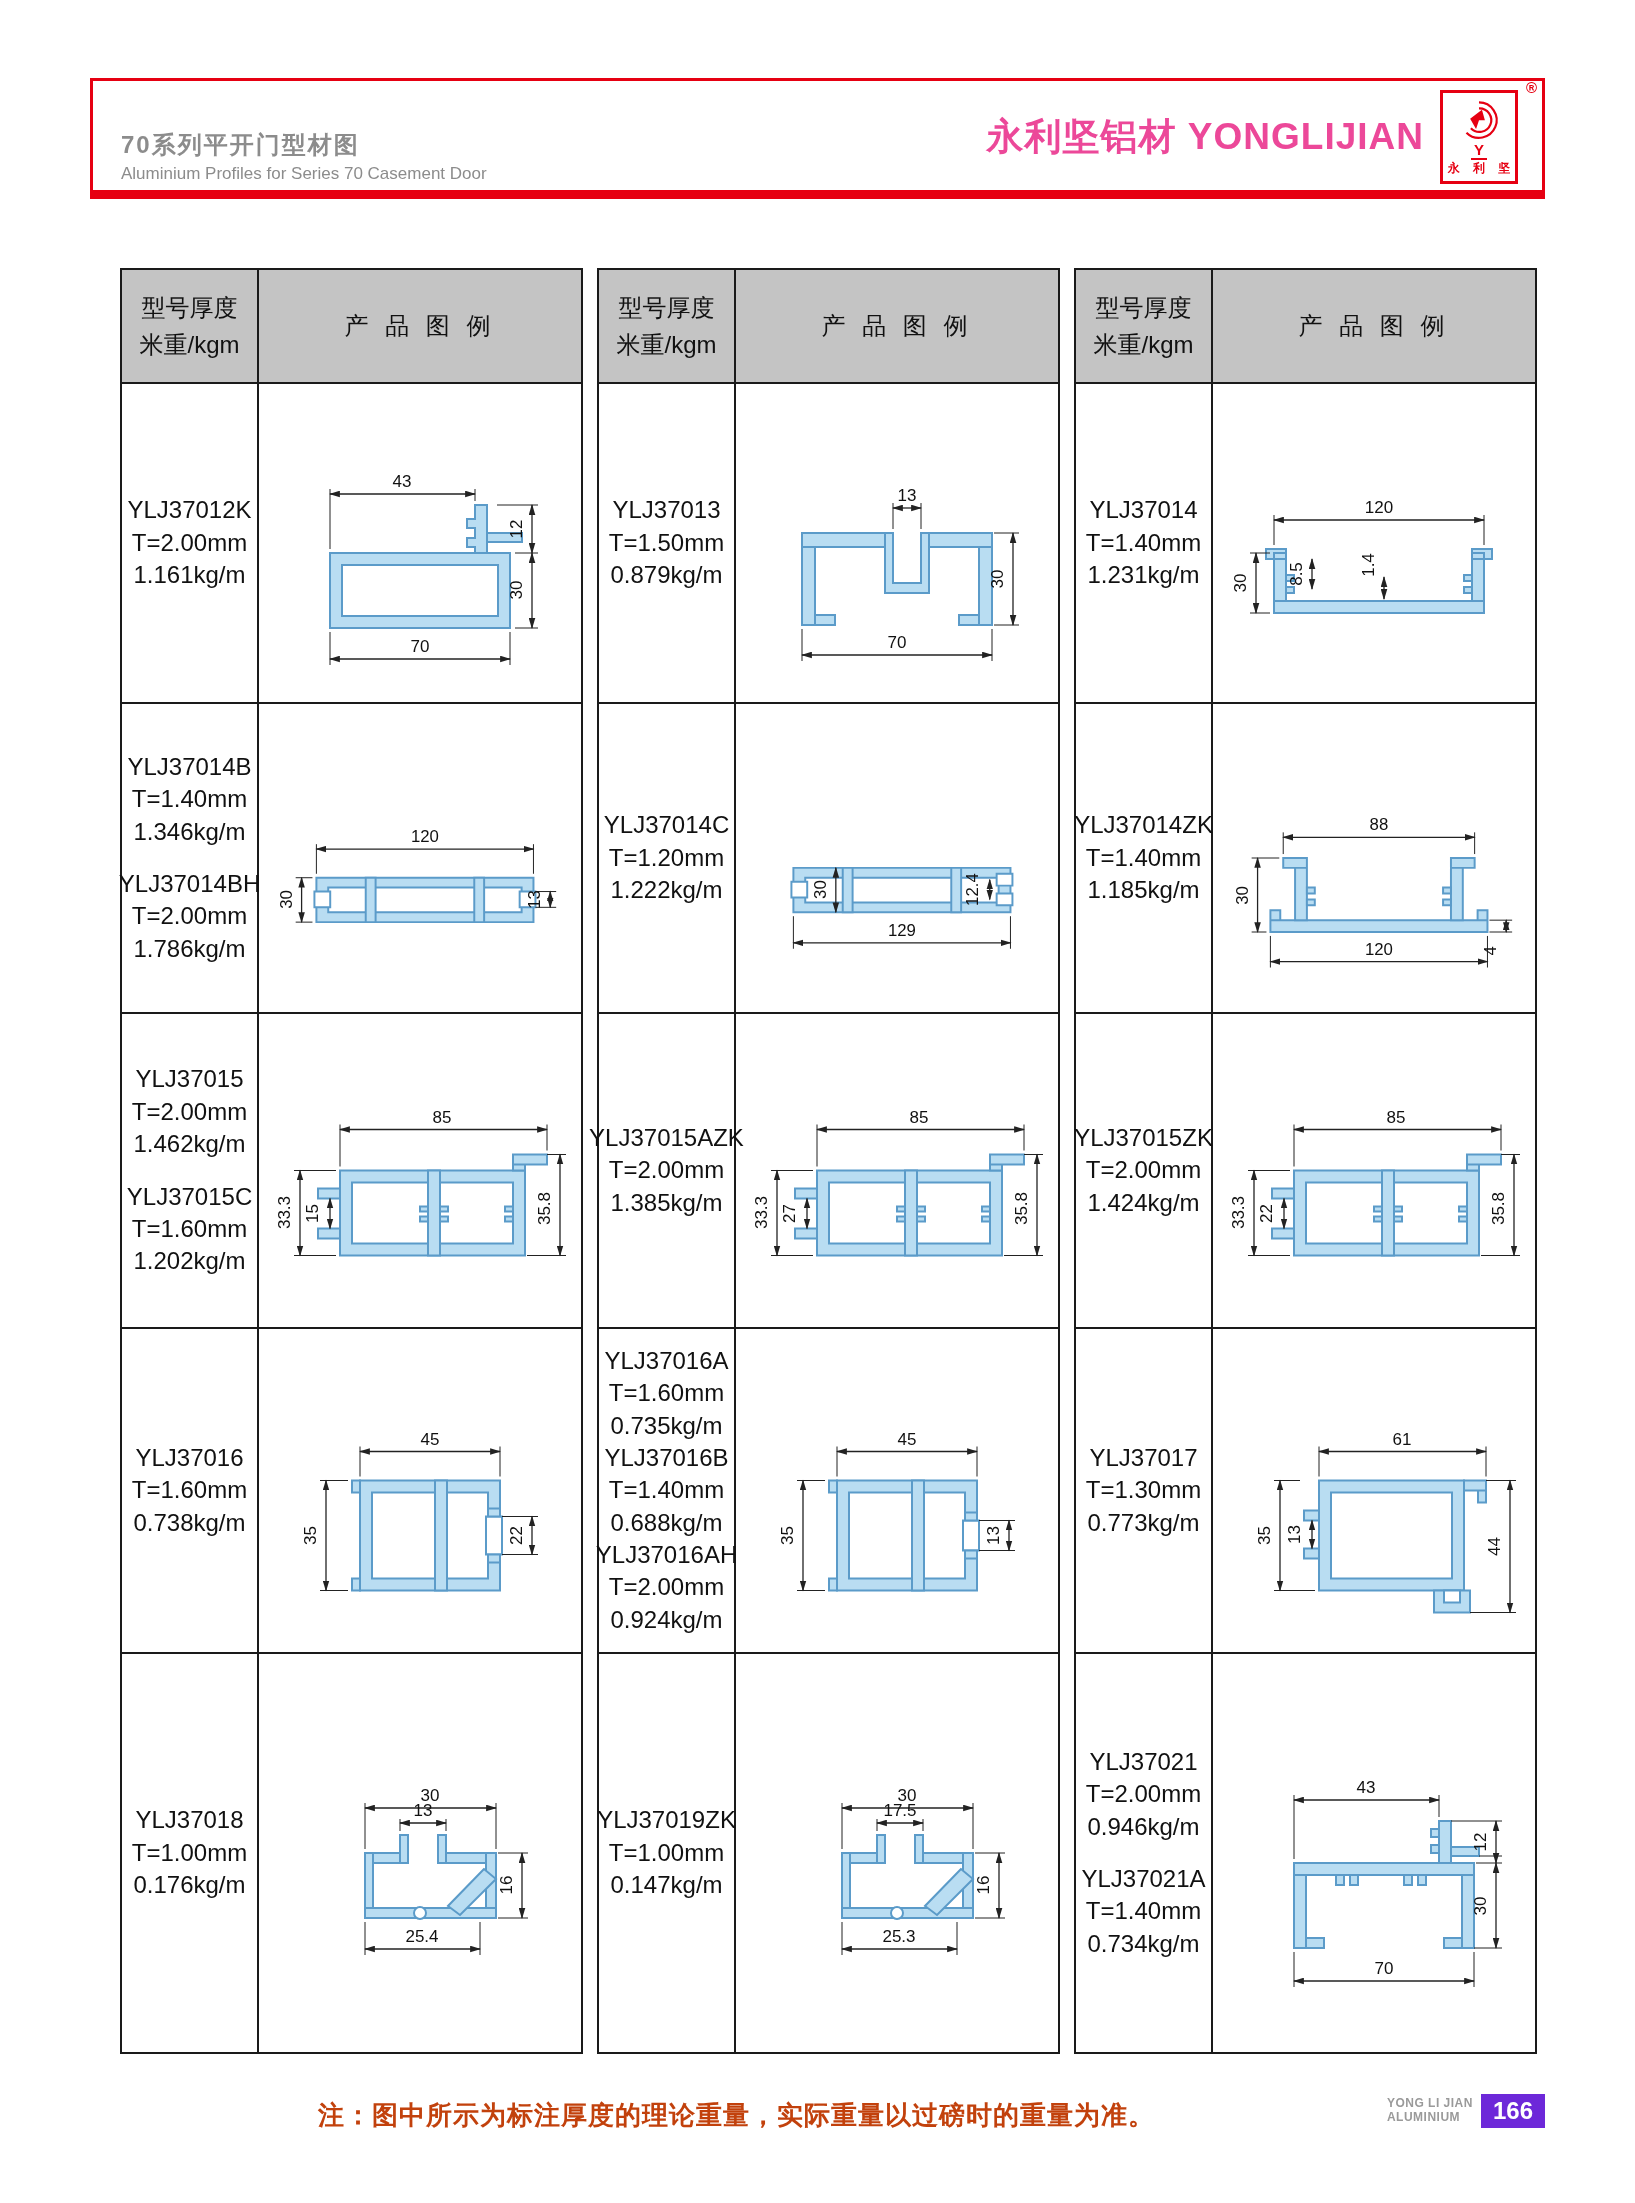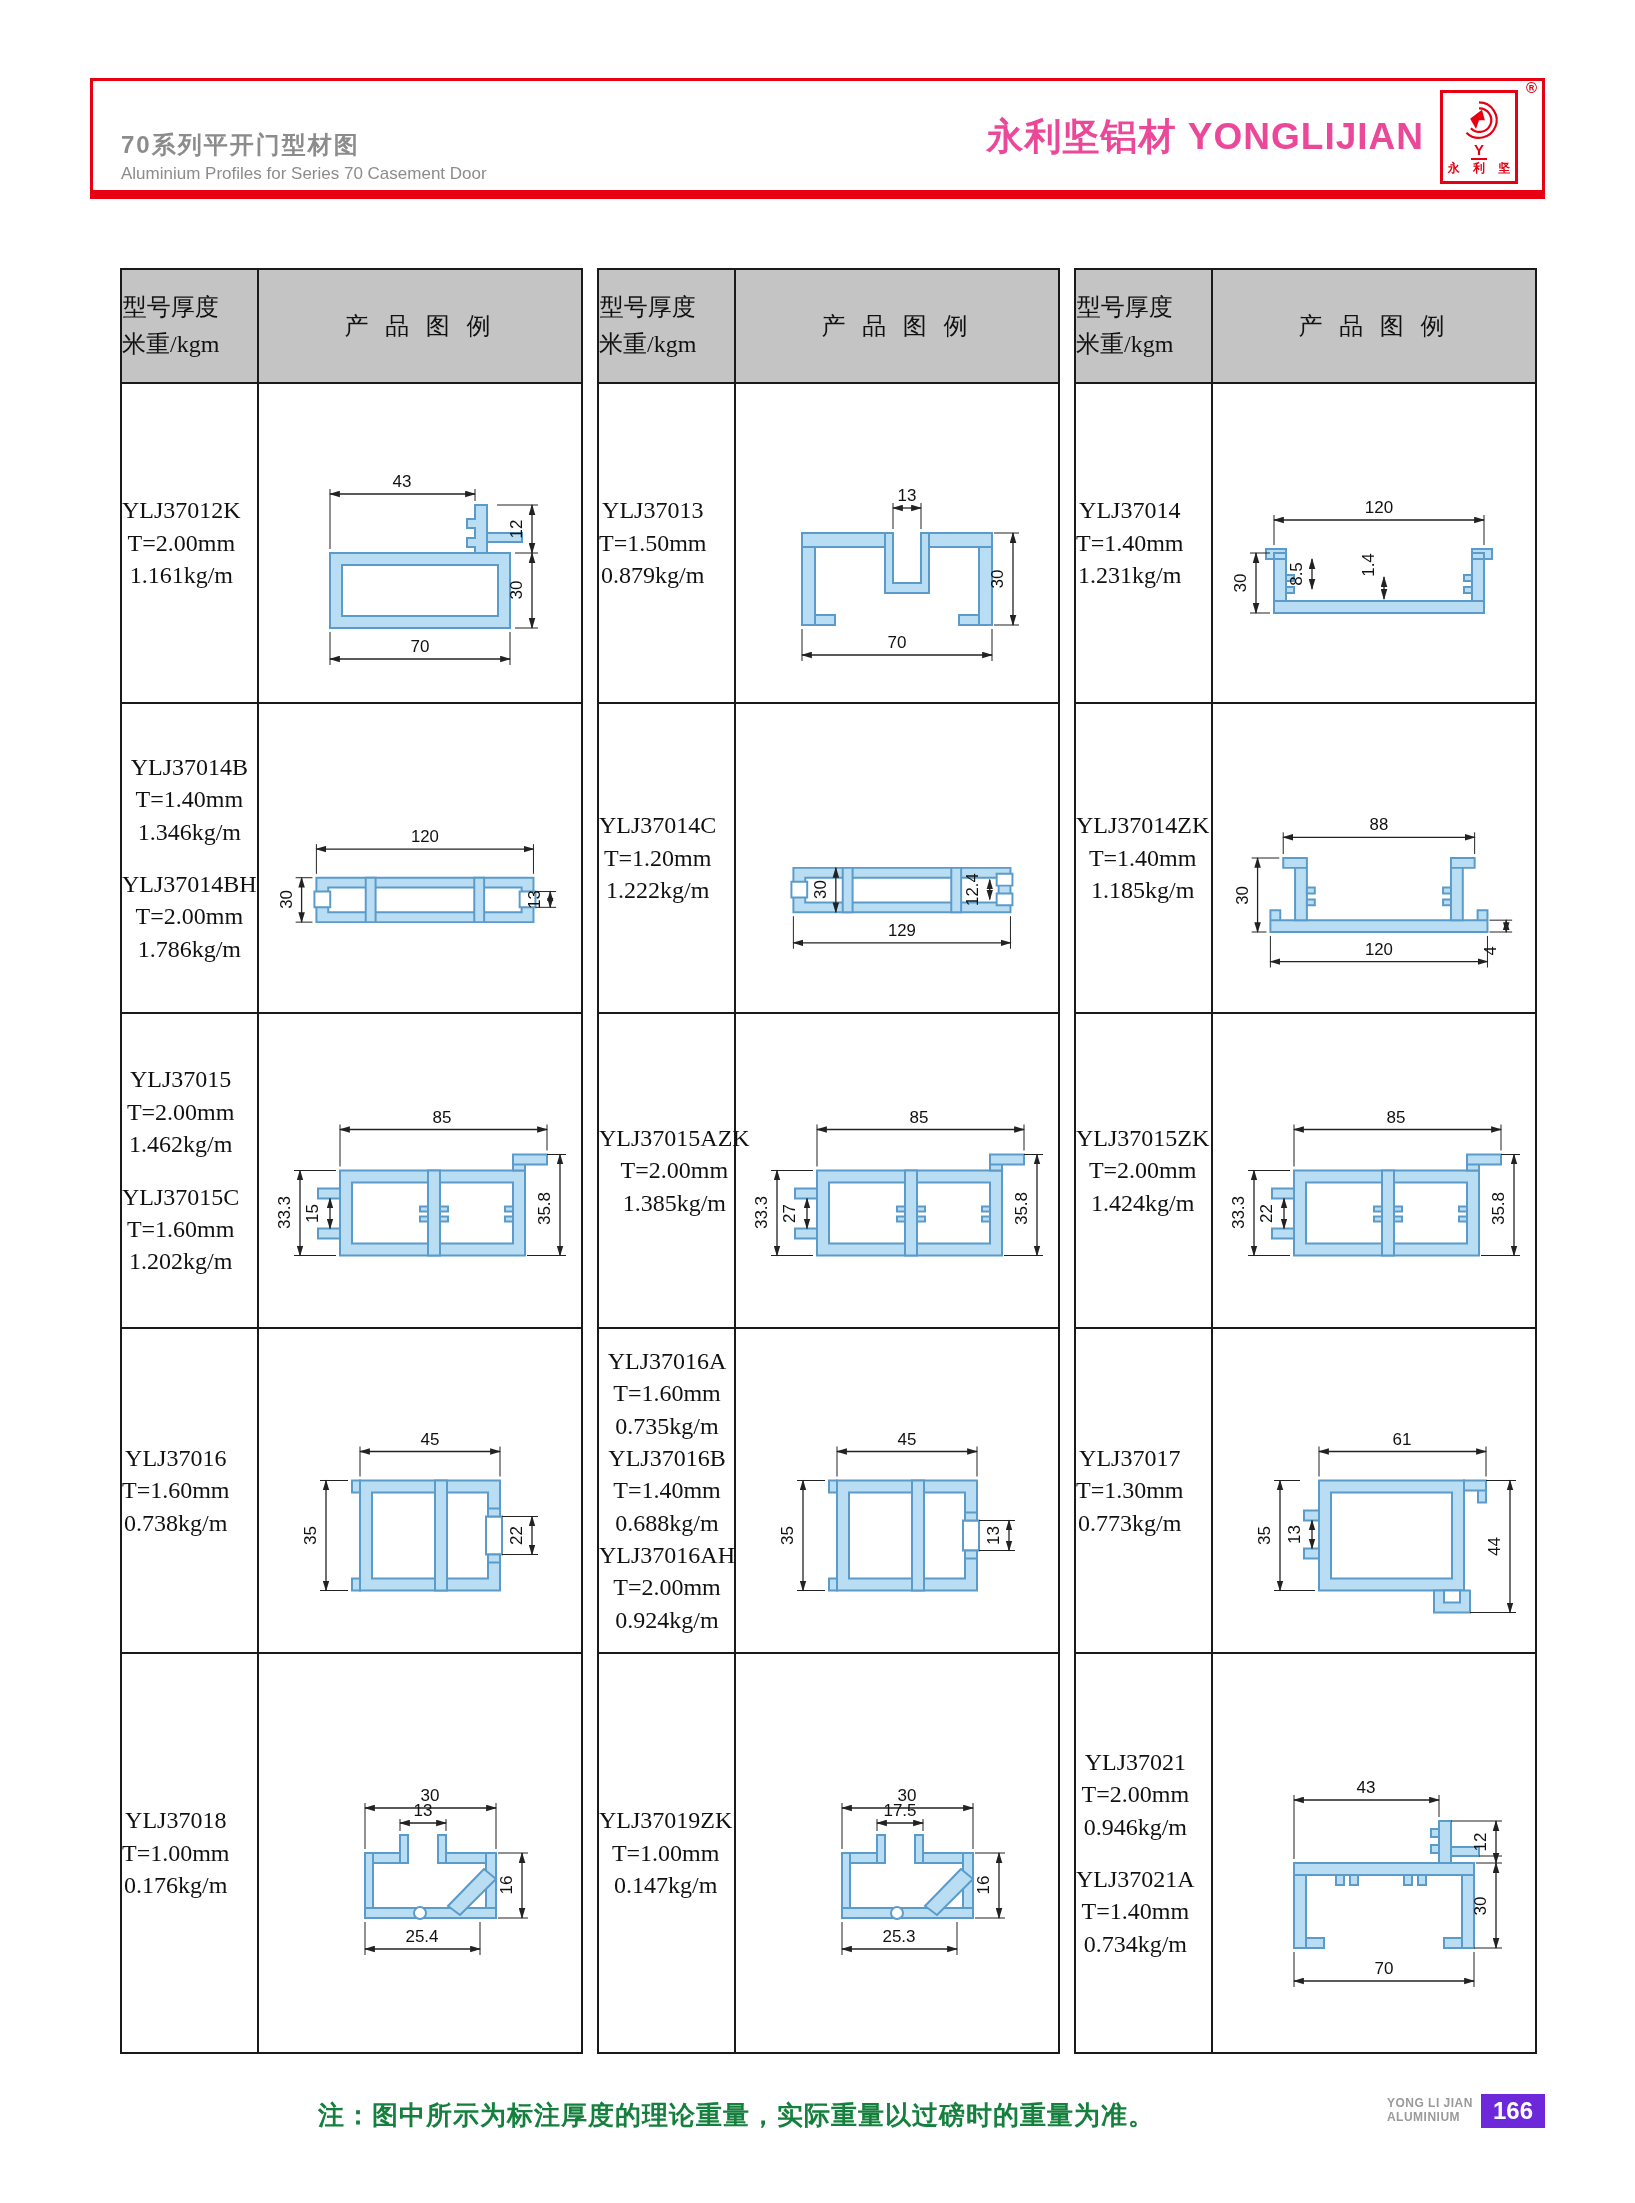--- a/index.html
+++ b/index.html
@@ -13,39 +13,39 @@
   .brand{color:#ec4899;font-weight:bold;font-size:37px;letter-spacing:1px;white-space:nowrap;}
   .lgo{width:78px;height:94px;border:3px solid #e60012;box-sizing:border-box;position:relative;display:flex;flex-direction:column;align-items:center;justify-content:space-between;padding:5px 2px 4px;}
   .reg{position:absolute;top:-14px;right:-22px;color:#e60012;font-size:15px;font-weight:bold;}
   .lgo-y{color:#e60012;font-weight:bold;font-size:15px;border-bottom:2px solid #e60012;line-height:1.05;padding:0 3px;}
   .lgo-chars{color:#e60012;font-size:12px;font-weight:bold;letter-spacing:5px;white-space:nowrap;margin-left:5px;}
   
   .tbl{position:absolute;left:120px;top:268px;display:flex;gap:14px;}
   .grp{border:2px solid #1a1a1a;background:#fff;}
   .trow{display:flex;border-top:2px solid #1a1a1a;}
   .trow:first-child{border-top:none;}
-  .lcell{width:137px;border-right:2px solid #1a1a1a;display:flex;align-items:center;justify-content:flex-start;text-align:center;box-sizing:border-box;font-family:Liberation Serif, serif;}
+  .lcell{width:137px;border-right:2px solid #1a1a1a;display:flex;align-items:center;justify-content:center;text-align:center;box-sizing:border-box;}
   .dcell{width:322px;display:flex;align-items:center;justify-content:center;overflow:hidden;box-sizing:border-box;}
   .hr{height:112px;}
   .r1{height:318px;} .r2{height:308px;} .r3{height:313px;} .r4{height:323px;} .r5{height:398px;}
   .hcell{background:#c4c4c4;font-size:24px;color:#111;}
   .hc1{line-height:1.55;}
   .hc2{letter-spacing:5px;}
   .stack{display:flex;flex-direction:column;gap:20px;}
   .stack.tight{gap:0;}
   .prod{font-size:24px;line-height:1.35;color:#111;}
   
   svg.draw{display:block;}
   .p{fill:#b9ddf2;stroke:#5b9bc9;stroke-width:2;}
   .ph{fill:#fff;stroke:#5b9bc9;stroke-width:2;}
   .d{stroke:#222;stroke-width:1.3;fill:none;}
   .e{stroke:#222;stroke-width:1;fill:none;}
   .t{font-family:"Liberation Sans","DejaVu Sans",sans-serif;font-size:17px;fill:#111;}
   
-  .note{position:absolute;left:318px;top:2098px;font-size:26px;color:#15803d;font-weight:600;letter-spacing:1px;}
+  .note{position:absolute;left:318px;top:2098px;font-size:26px;color:#c2410c;font-weight:600;letter-spacing:1px;}
   .pg{position:absolute;right:90px;top:2094px;display:flex;align-items:center;gap:8px;}
   .pg-txt{text-align:left;color:#9a9a9a;font-size:12px;font-weight:bold;line-height:1.15;letter-spacing:0.5px;}
   .pg-num{background:#6d28d9;color:#fff;font-size:24px;font-weight:bold;padding:3px 12px;}
 </style>
 </head>
 <body>
 
 <svg width="0" height="0" style="position:absolute" aria-hidden="true">
   <defs>
     <marker id="arw" viewBox="0 0 10 6" refX="9" refY="3" markerWidth="11" markerHeight="7" orient="auto-start-reverse" markerUnits="userSpaceOnUse">

